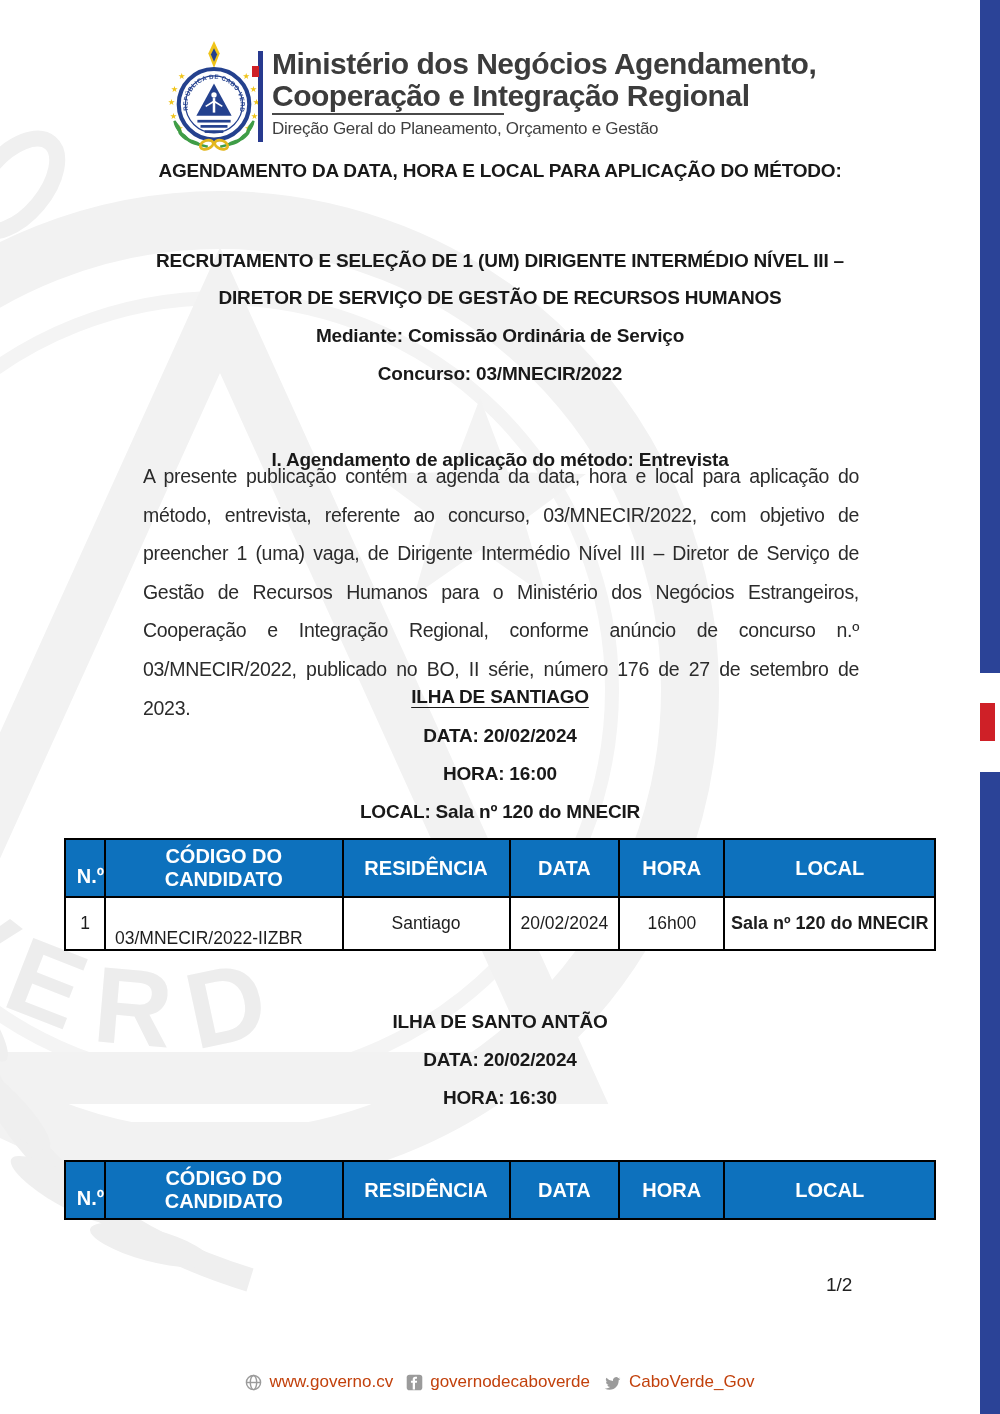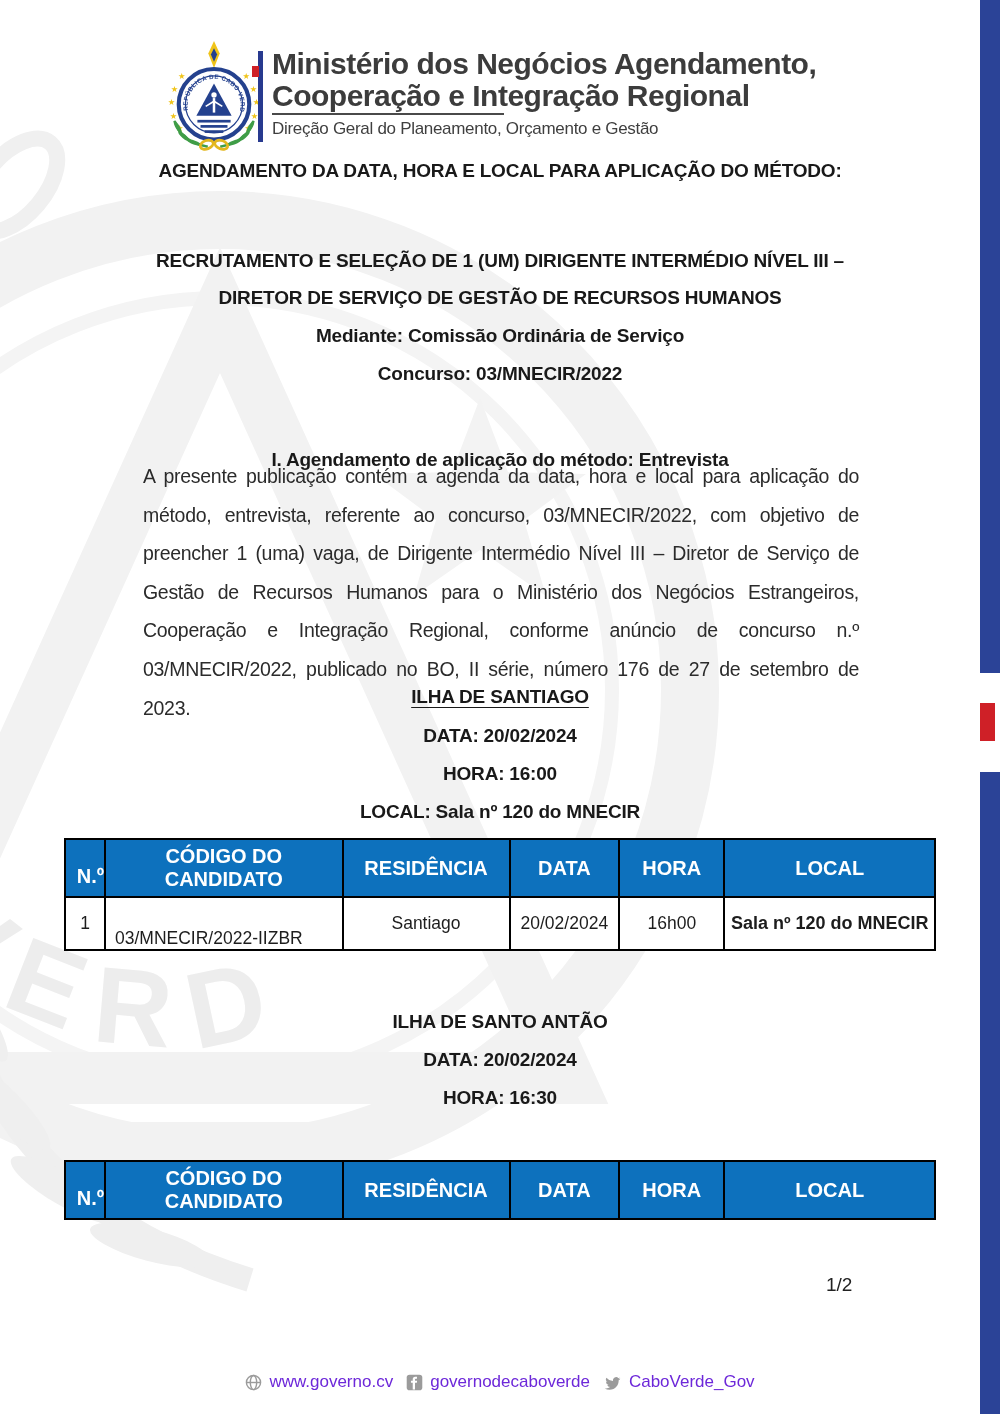--- a/index.html
+++ b/index.html
@@ -62,21 +62,21 @@
   .cand-table td.code-cell { text-align:left; padding-left:9px; vertical-align:bottom; padding-bottom:0; }
   .cand-table td.local-cell { font-weight:bold; font-size:18px; }
   col.c-num { width:4.6%; } col.c-code { width:27.3%; } col.c-res { width:19.2%; }
   col.c-data { width:12.6%; } col.c-hora { width:12.1%; } col.c-local { width:24.2%; }
   
   .page-number { position:absolute; left:826px; top:1274px; z-index:2; font-size:19px; color:#222222; }
   
   .footer {
     position:absolute; left:0; top:1372px; width:1000px; z-index:2;
     display:flex; justify-content:center; align-items:center; gap:13px;
-    color:#6d28d9; font-size:17px;
+    color:#c2410c; font-size:17px;
   }
   .footer-item { display:flex; align-items:center; gap:7px; }
   .footer svg { display:block; }
 </style>
 </head>
 <body>
 
 <div class="page">
 
   <svg class="watermark" viewBox="0 0 900 1220" aria-hidden="true">

